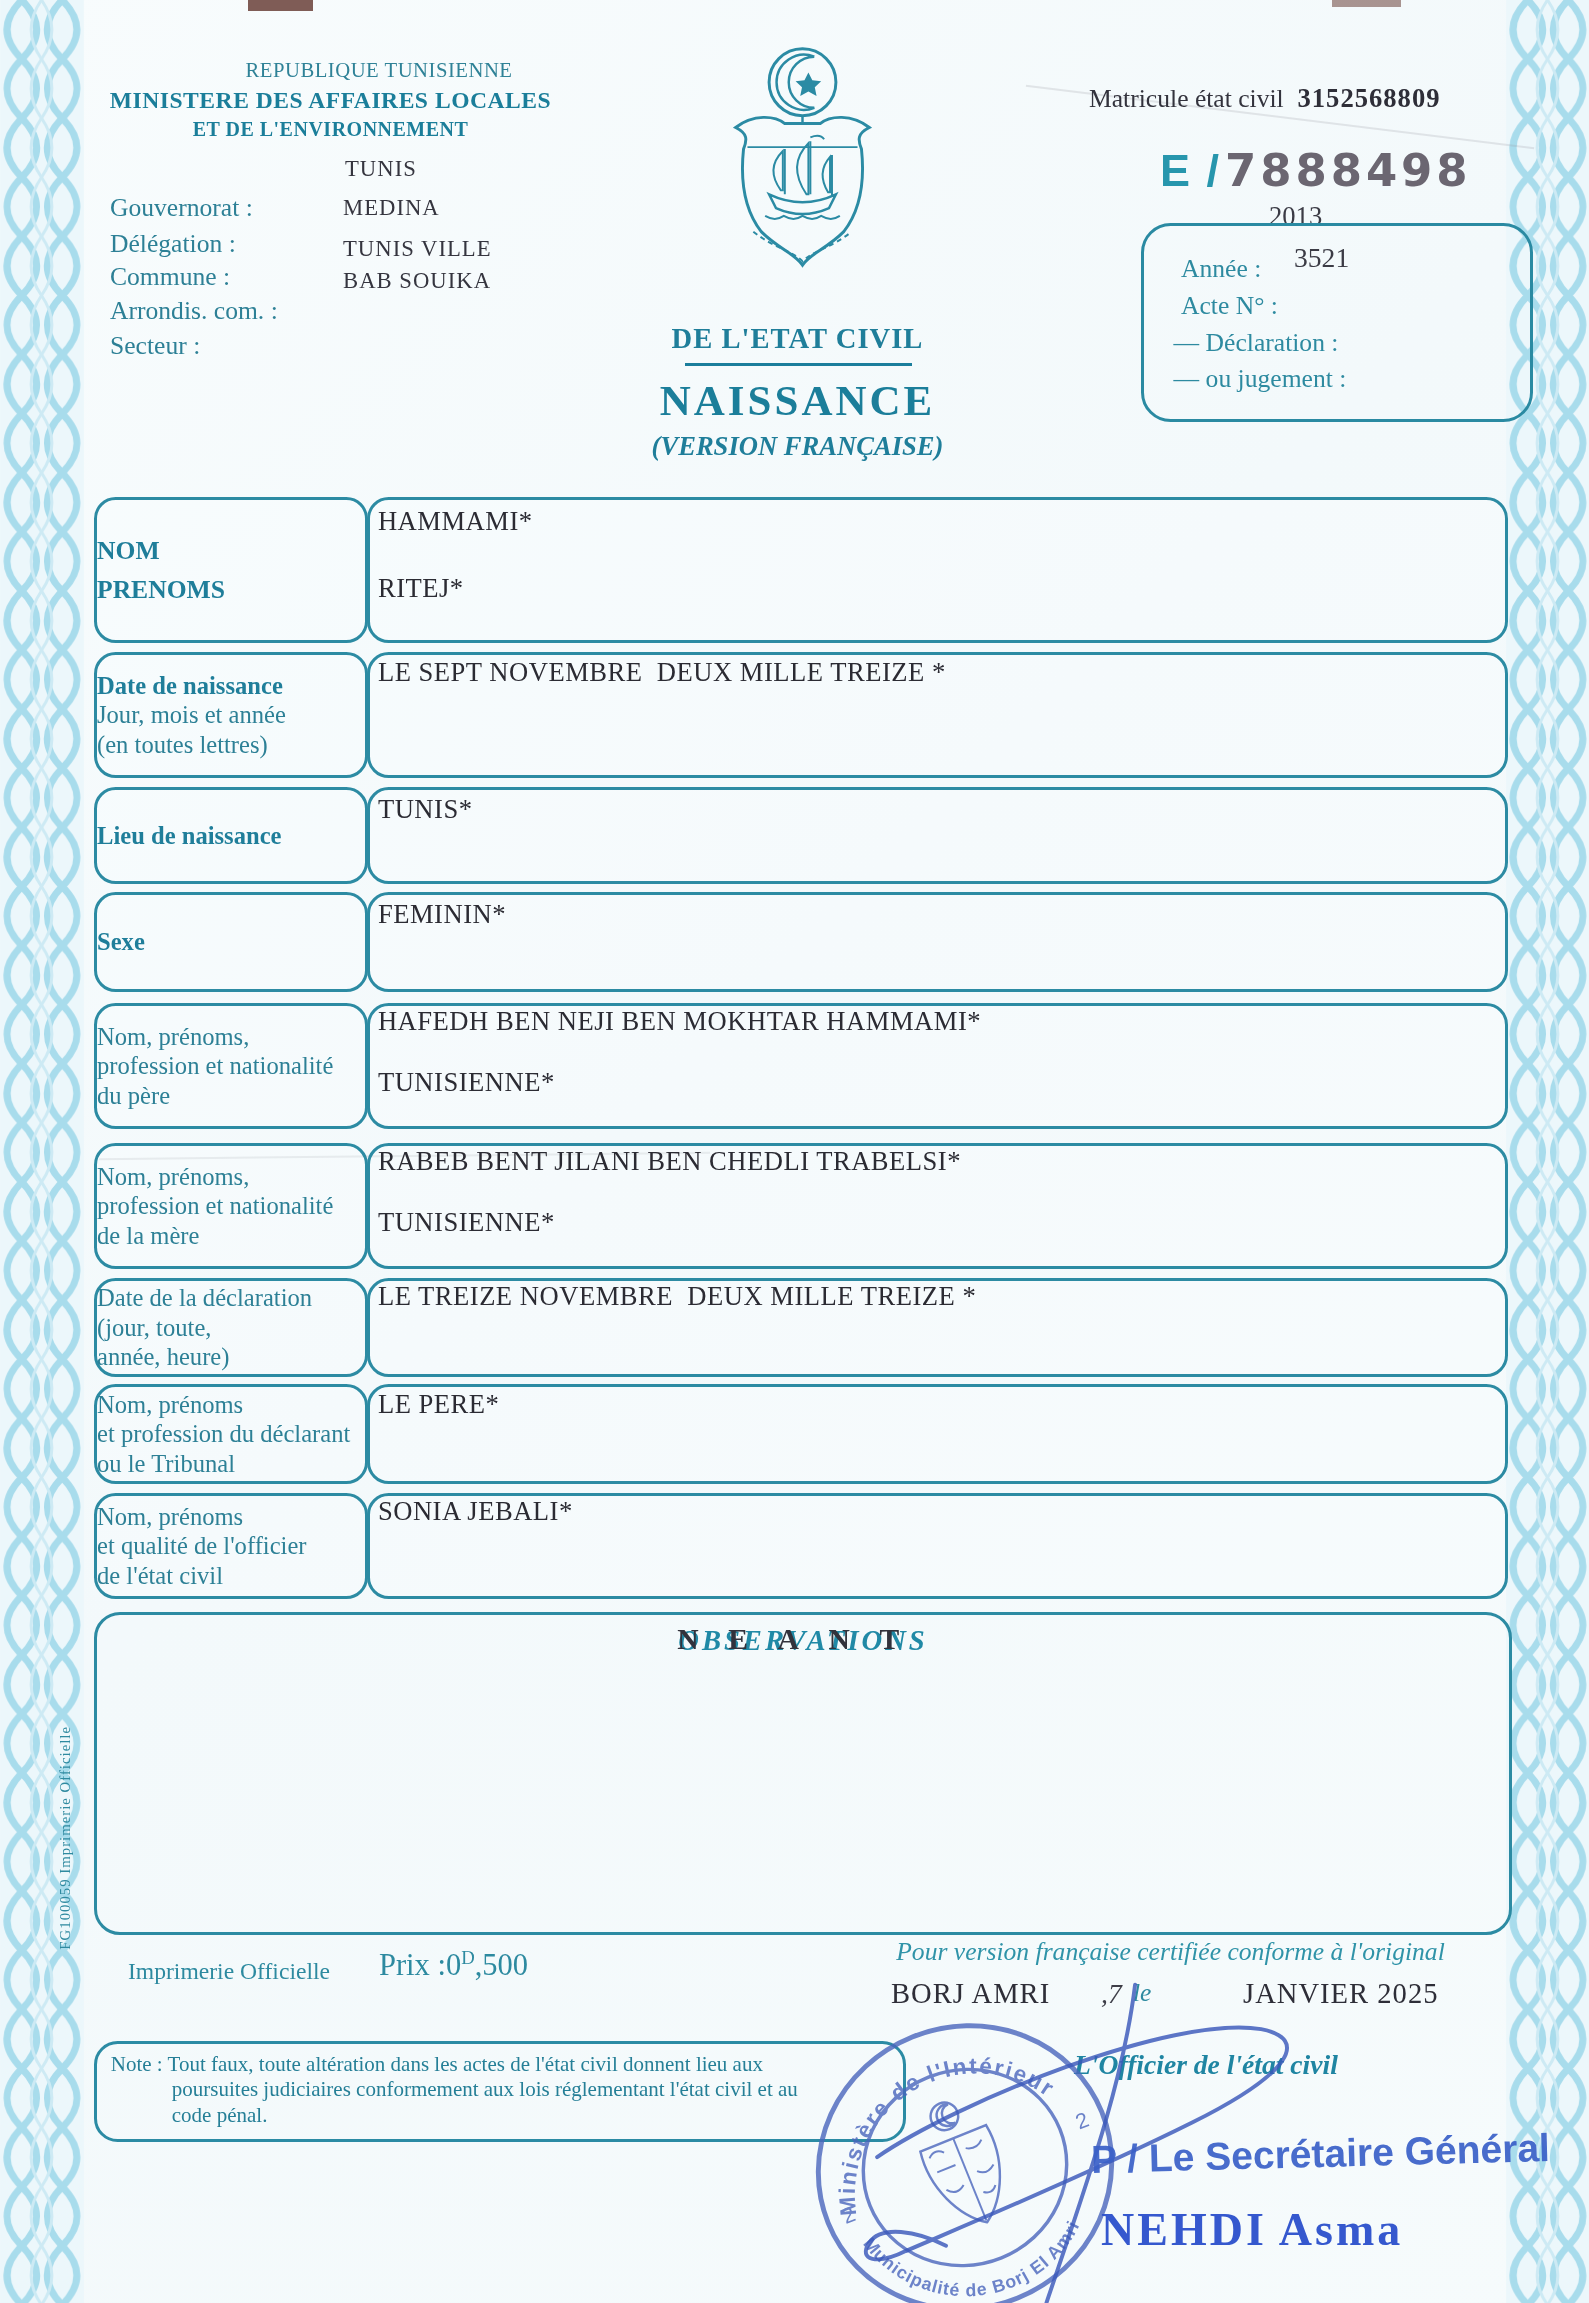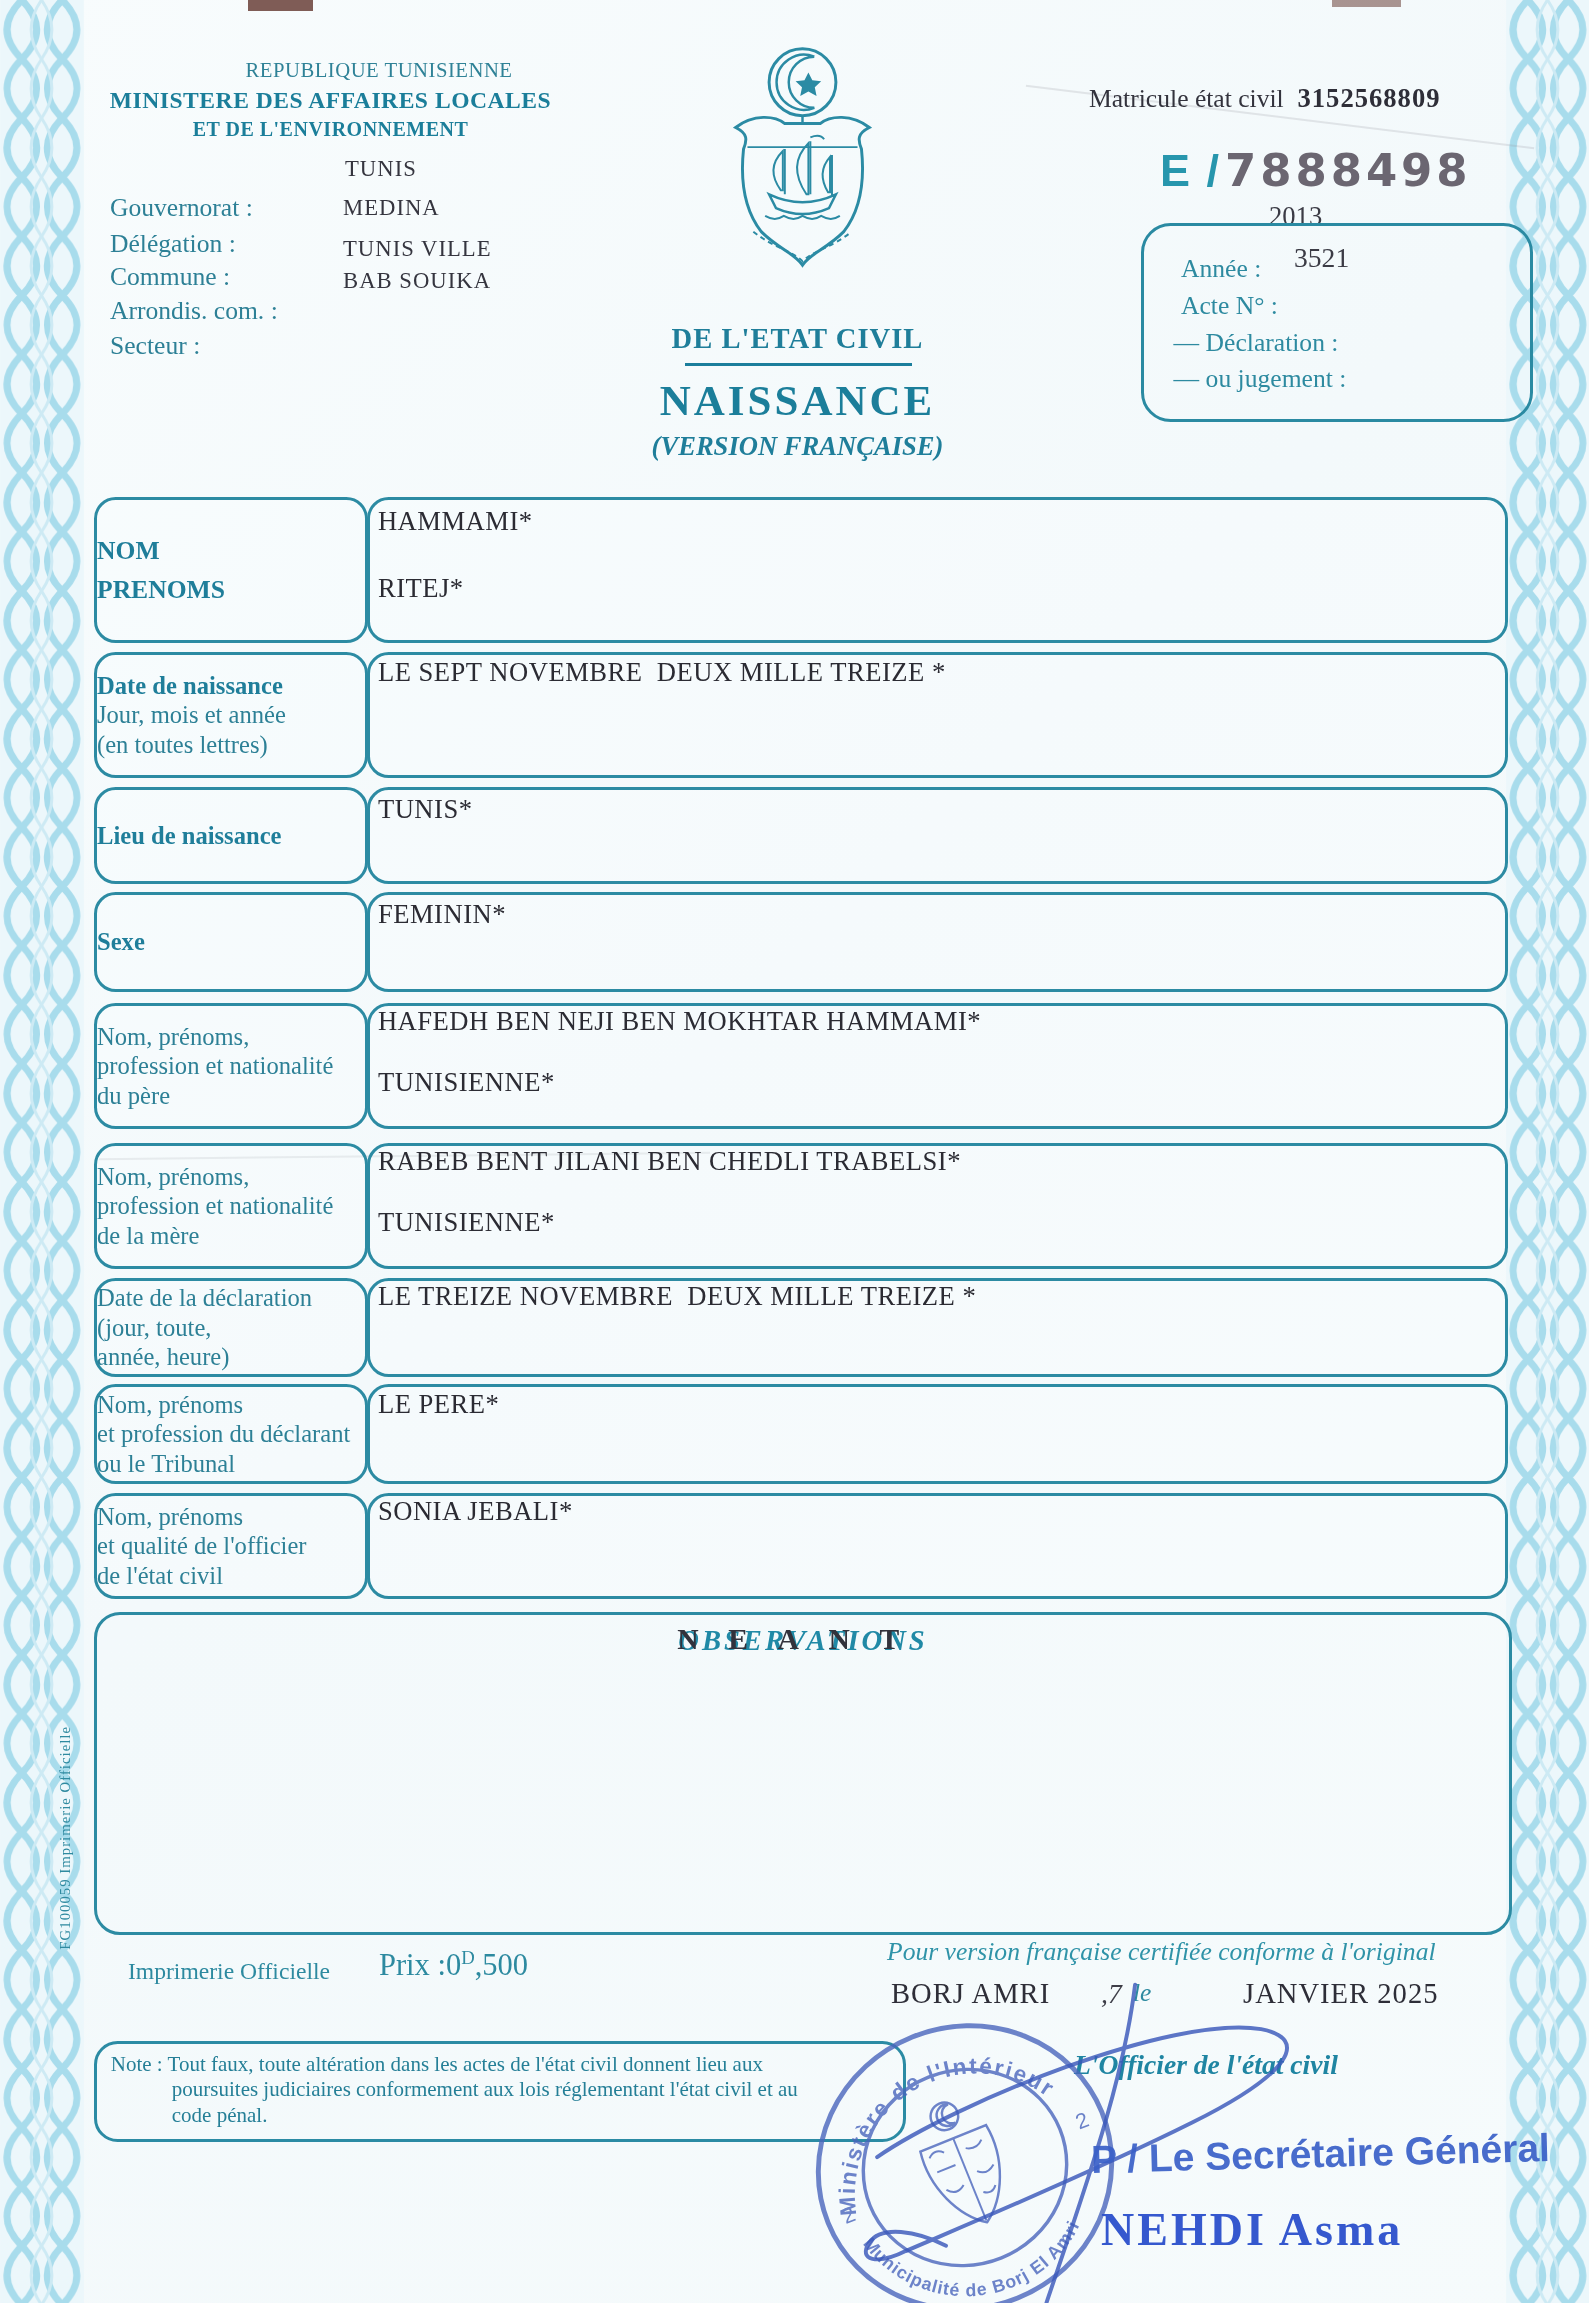--- a/index.html
+++ b/index.html
@@ -39,21 +39,21 @@
   .val-line{position:absolute;left:7.9px;right:7.9px;font-size:26.6px;color:#2b2b33;letter-spacing:0.5px;white-space:pre-wrap;}
   
   .obs-box{left:94px;top:1612px;width:1412px;height:317px;border:3px solid #2c8ba3;border-radius:26px;}
   .obs-head{position:absolute;left:0;right:0;top:9.9px;text-align:center;}
   .obs-title{font-size:28.6px;font-weight:bold;font-style:italic;color:#2089a6;letter-spacing:3px;}
   .obs-stamp{position:absolute;left:50%;top:-2px;transform:translateX(-50%);font-size:29.6px;font-weight:600;color:#32323c;letter-spacing:29.6px;white-space:nowrap;}
   
   .imprimerie{left:128px;top:1958px;font-size:23.6px;color:#2d8aa0;}
   .prix{left:379px;top:1947px;font-size:30.5px;color:#2d8aa0;}
   .prix sup{font-size:18.7px;}
-  .certify{left:887px;top:1937px;width:621px;text-align:left;font-size:25.6px;font-style:italic;color:#2f93a8;}
+  .certify{left:860px;top:1937px;width:621px;text-align:center;font-size:25.6px;font-style:italic;color:#2f93a8;}
   .place{left:891px;top:1978px;font-size:28.6px;color:#2e2e38;letter-spacing:1px;}
   .daynum{left:1101px;top:1978px;font-size:27.6px;color:#3e3e48;font-style:italic;}
   .le{left:1133px;top:1978px;font-size:25.6px;font-style:italic;color:#2d8aa0;}
   .dateline{left:1243px;top:1978px;font-size:28.6px;color:#2e2e38;letter-spacing:1px;}
   .note-box{left:94px;top:2041px;width:806px;height:95px;border:3px solid #2b8ba4;border-radius:23.6px;}
   .note-text{position:absolute;left:13.8px;top:7.9px;right:9.9px;font-size:21px;line-height:25.6px;color:#257f97;}
   .note-text .ind{display:block;margin-left:61px;}
   .officier{left:1074px;top:2049px;font-size:27.6px;font-weight:bold;font-style:italic;color:#1f85a2;}
   .sg{left:1091px;top:2132px;font-family:"Liberation Sans",sans-serif;font-size:39px;font-weight:600;color:#3a60c8;opacity:.92;transform:rotate(-1.5deg);}
   .sg-name{left:1101px;top:2203px;font-size:46px;font-weight:bold;color:#2b50cc;letter-spacing:3px;opacity:.95;}

